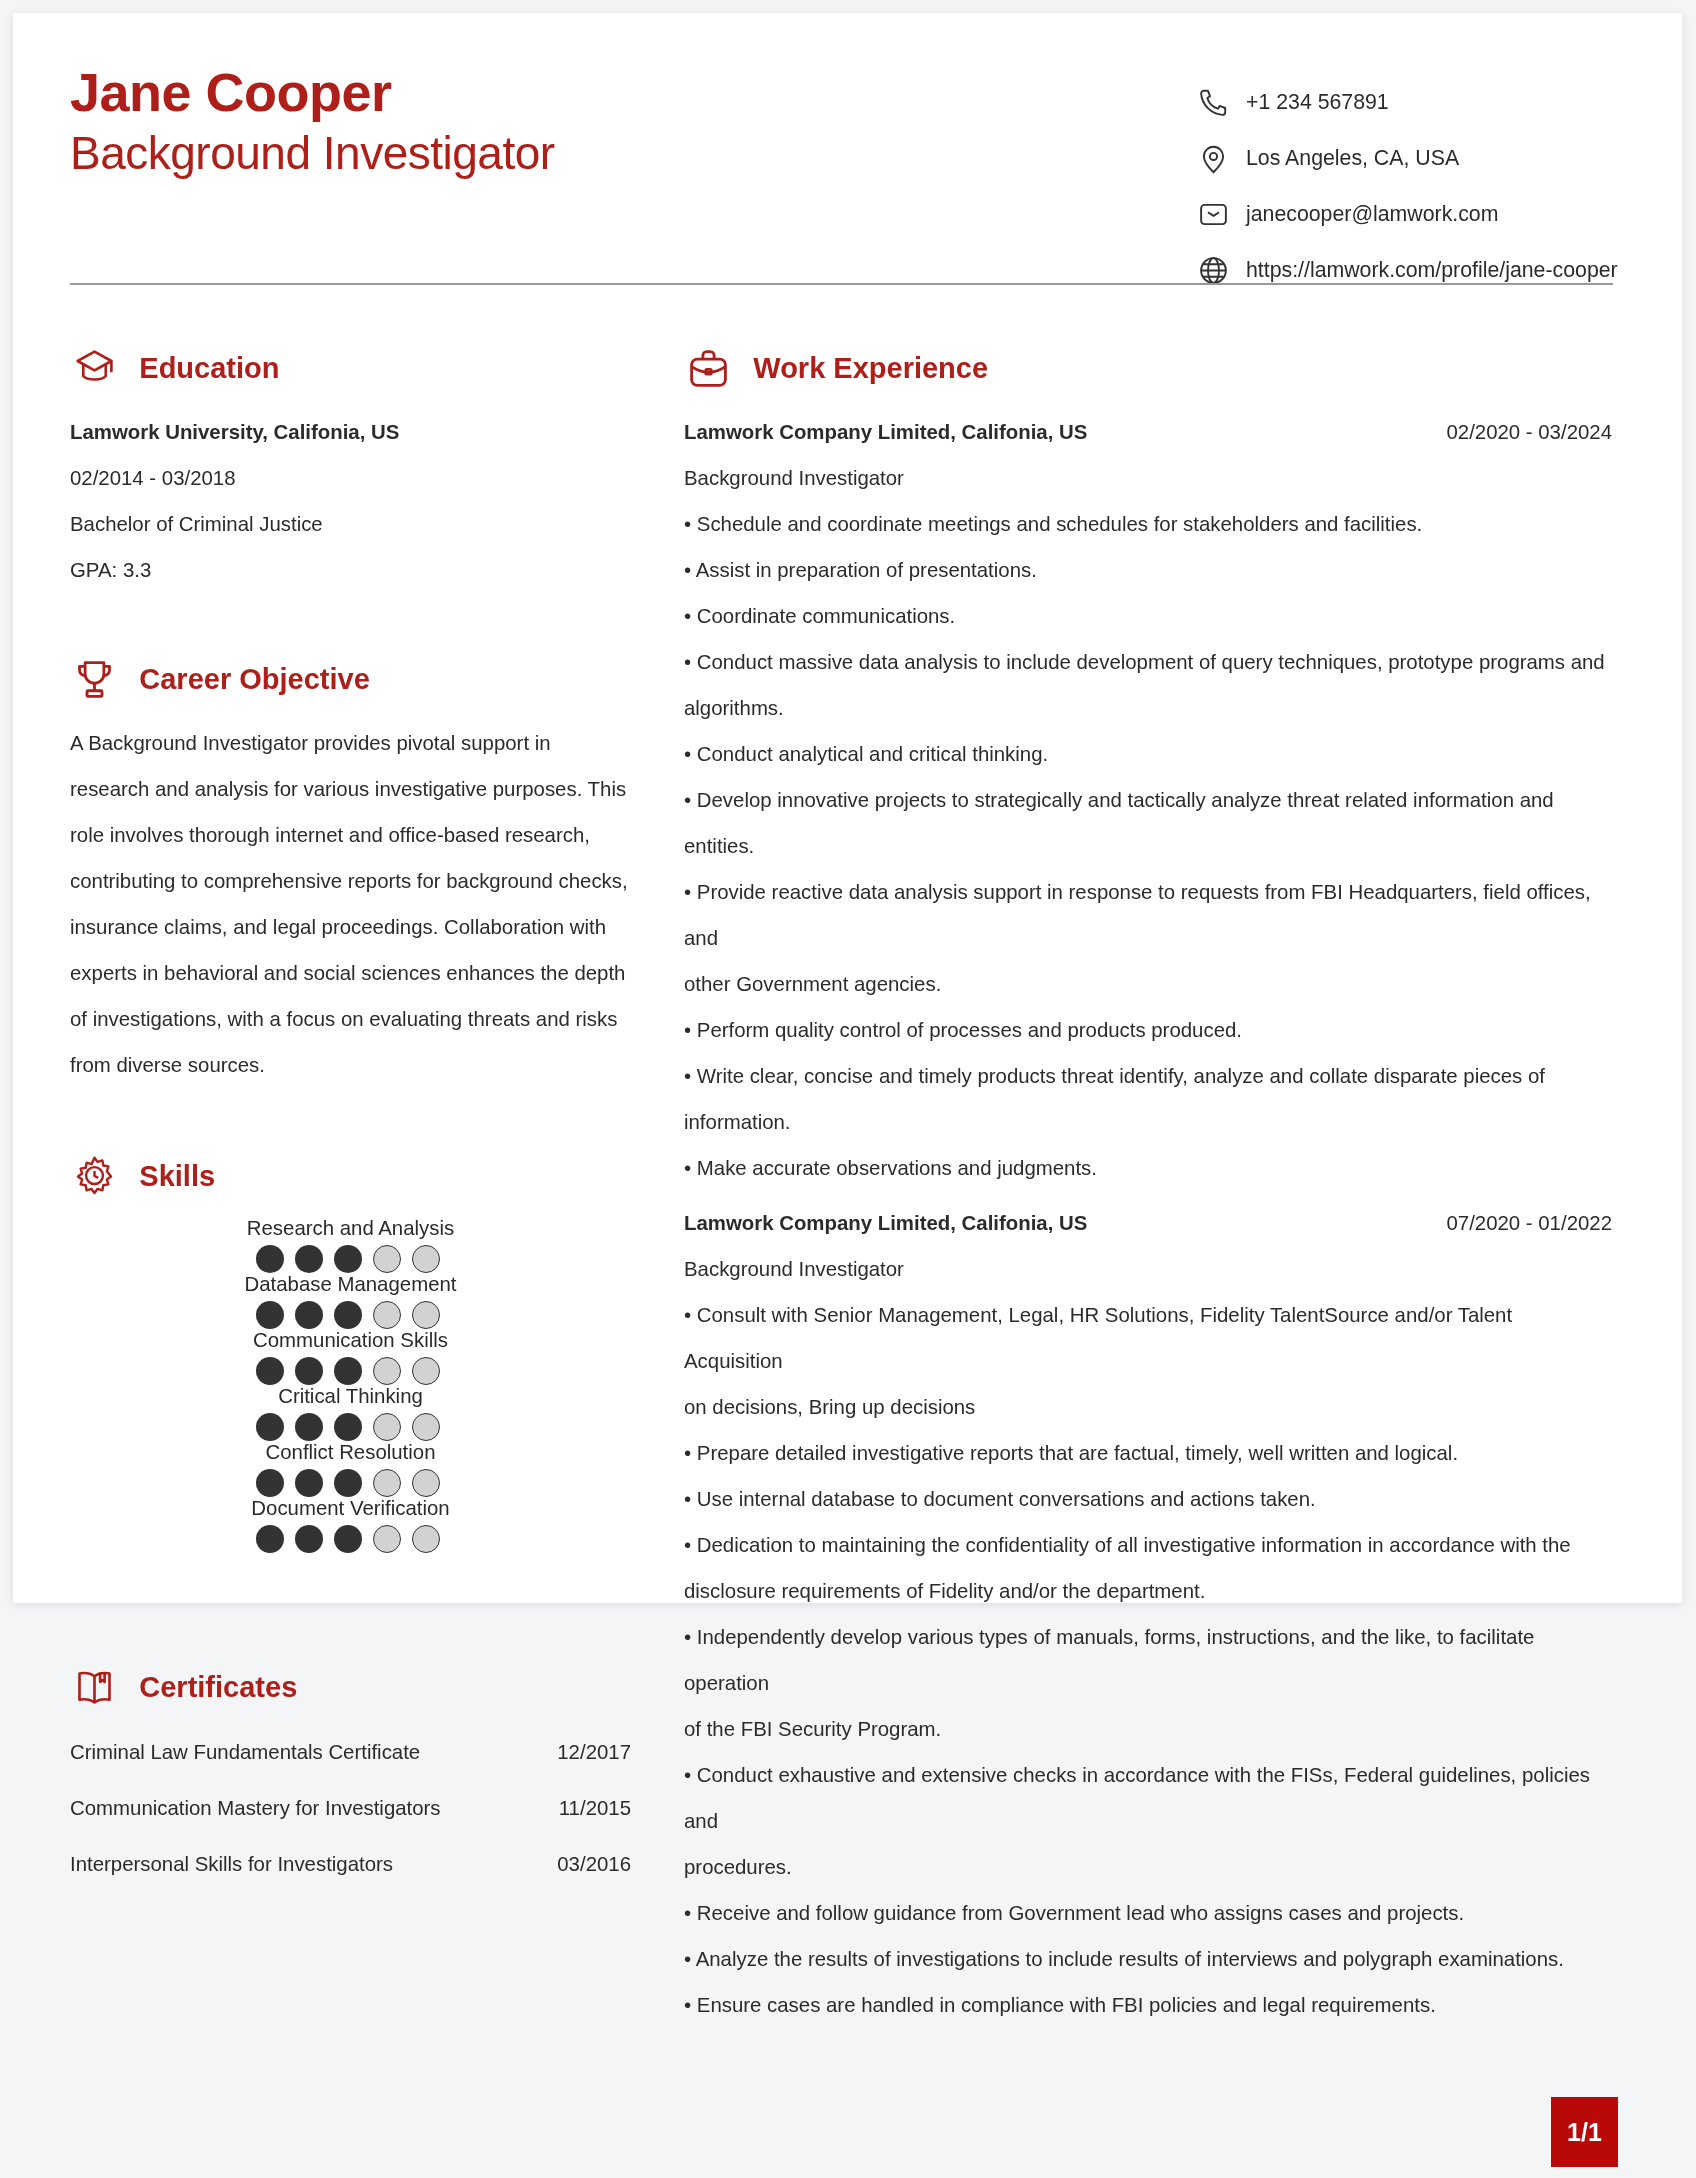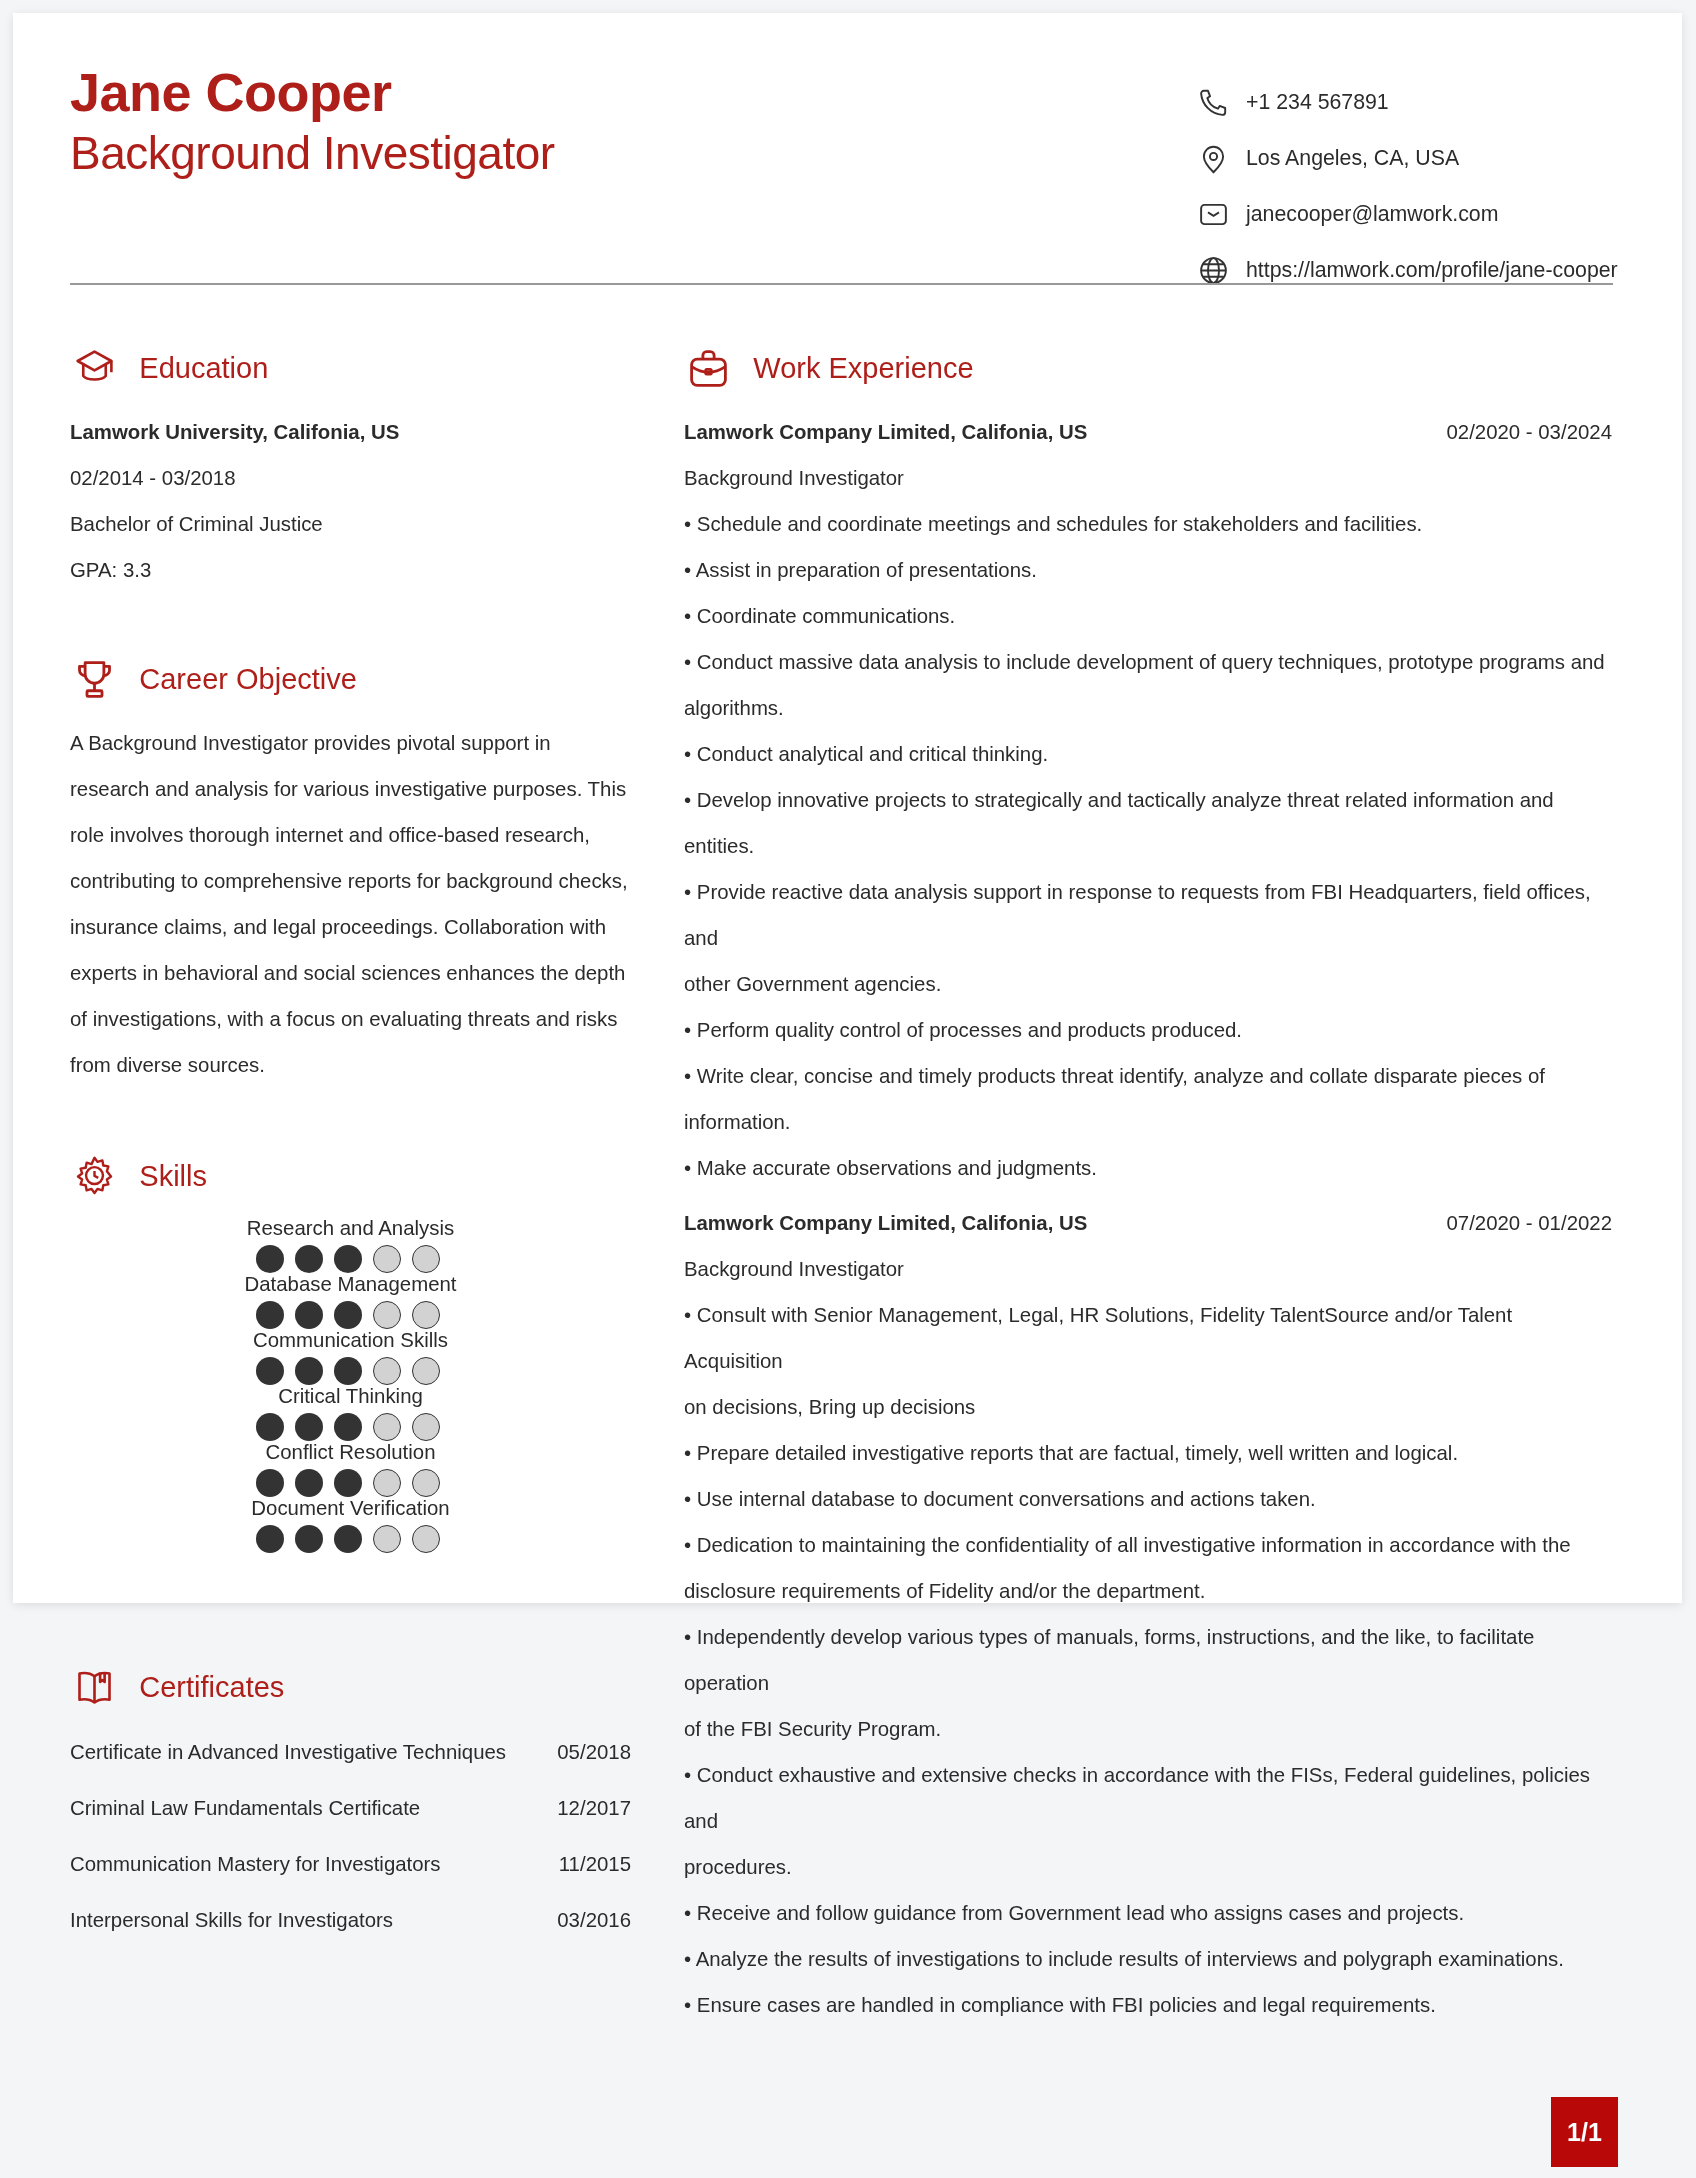--- a/index.html
+++ b/index.html
@@ -7,21 +7,21 @@
   .page{position:absolute;left:13px;top:13px;width:1669px;height:1590px;background:#fff;box-shadow:0 1.9px 9.3px rgba(0,0,0,0.10);}
   .abs{position:absolute;}
   .name{left:57px;top:48px;font-size:54px;font-weight:bold;color:#ae1f1a;letter-spacing:-0.5px;font-stretch:condensed;}
   .title{left:57px;top:113px;font-size:46px;color:#ae1f1a;letter-spacing:-0.5px;}
   .contacts{left:1183px;top:61px;}
   .contact{display:flex;align-items:center;height:56px;font-size:21.3px;color:#2b2b2b;}
   .contact .ic{width:35px;height:35px;margin-right:15px;display:inline-flex;align-items:center;justify-content:center;}
   .divider{left:57px;top:270px;width:1543px;height:1.9px;background:#999;}
   .sec-head{display:flex;align-items:center;}
   .sec-head .ic{width:48px;height:48px;margin-right:21.3px;display:inline-flex;align-items:center;justify-content:center;}
-  .sec-head .lbl{font-size:29px;font-weight:normal;color:#ae1f1a;}
+  .sec-head .lbl{font-size:29px;font-weight:bold;color:#ae1f1a;}
   .txt{font-size:20.4px;color:#2b2b2b;line-height:46px;}
   .bold{font-weight:bold;}
   .left{left:57px;width:561px;}
   .right{left:671px;width:928px;}
   .skill-row{display:flex;justify-content:space-between;align-items:center;height:56px;font-size:20.4px;flex-direction:column;}
   .dots{display:flex;gap:11px;margin-right:5.6px;}
   .dot{width:28px;height:28px;border-radius:50%;box-sizing:border-box;}
   .dot.on{background:#333;}
   .dot.off{background:#d2d2d2;border:1.9px solid #333;}
   .cert-row{display:flex;justify-content:space-between;height:56px;align-items:center;font-size:20.4px;}
@@ -200,24 +200,20 @@
       <span class="ic">
         <svg width="45" height="45" viewBox="0 0 24 24" fill="none" stroke="#ae1f1a" stroke-width="1.4" stroke-linejoin="round">
             <path d="M12 6c-2-1.5-5-2-8-1.5v14c3-.5 6 0 8 1.5 2-1.5 5-2 8-1.5v-14c-3-.5-6 0-8 1.5z"></path>
             <path d="M12 6v14"></path>
             <path d="M15 4v5l1.2-1 1.2 1V4"></path>
           </svg>
       </span>
       <span class="lbl">Certificates</span>
     </div>
     <div style="margin-top:13px;">
-      <div class="cert-row">
-        <span>Certificate in Advanced Investigative Techniques</span>
-        <span>05/2018</span>
-      </div>
       <div class="cert-row">
         <span>Criminal Law Fundamentals Certificate</span>
         <span>12/2017</span>
       </div>
       <div class="cert-row">
         <span>Communication Mastery for Investigators</span>
         <span>11/2015</span>
       </div>
       <div class="cert-row">
         <span>Interpersonal Skills for Investigators</span>

